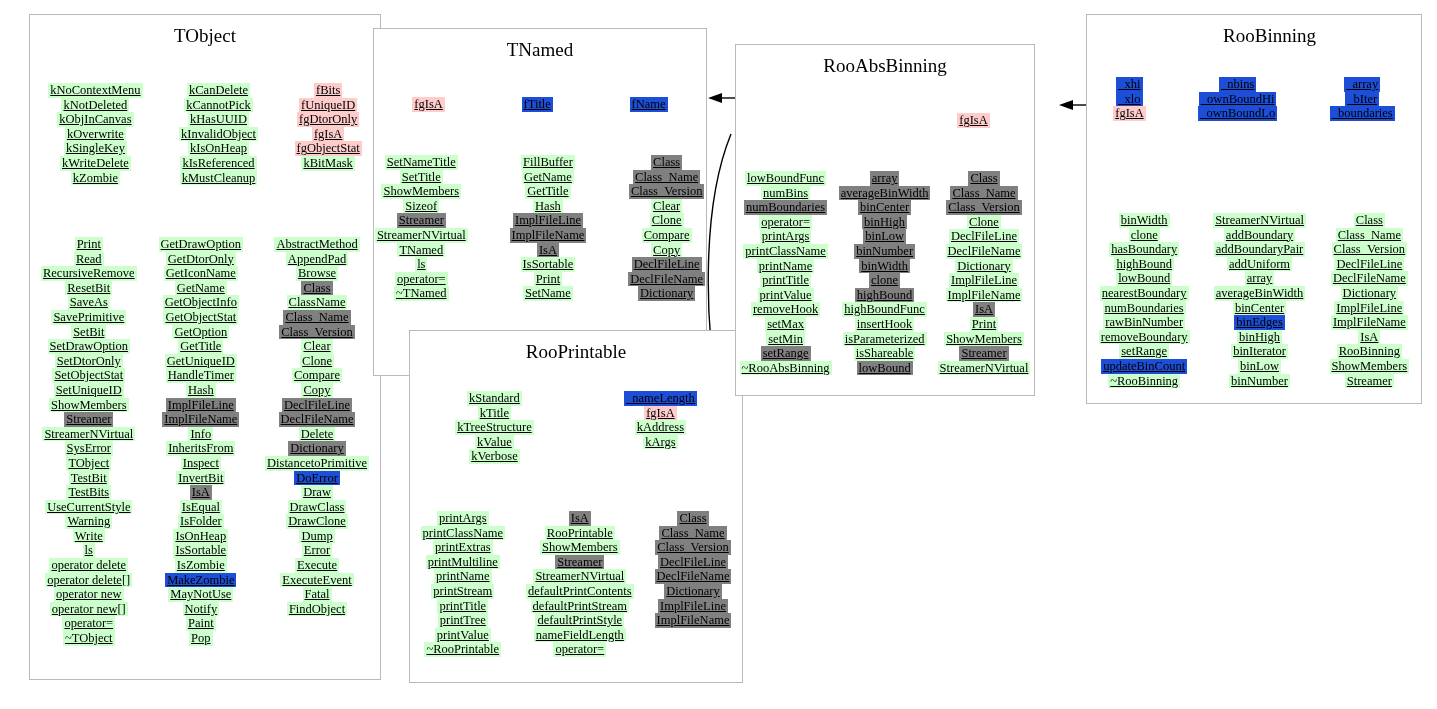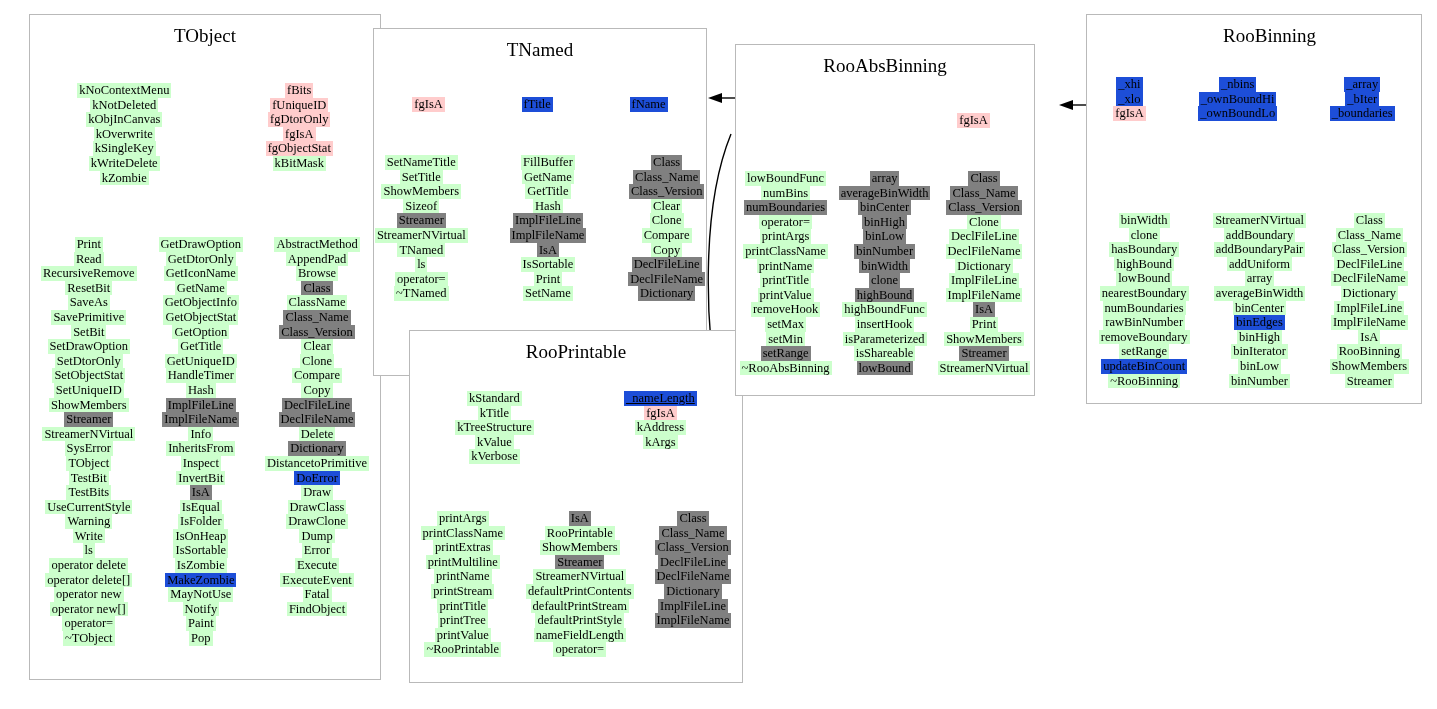--- a/index.html
+++ b/index.html
@@ -22,20 +22,21 @@
     white-space:nowrap;
   }
   .section{
     position:absolute;
     left:0;right:0;
   }
   .cols{
     display:flex;
     justify-content:space-around;
     align-items:flex-start;
+    text-decoration:underline;
   }
   .col{
     display:flex;
     flex-direction:column;
     align-items:center;
   }
   .member{
     font-size:12.5px;
     line-height:14.6px;
     white-space:nowrap;
@@ -84,20 +85,29 @@
   <div class="box-title">TObject</div>
   <div class="section cols" style="top:68px;">
       <div class="col">
         <div class="member m-green">kNoContextMenu</div>
         <div class="member m-green">kNotDeleted</div>
         <div class="member m-green">kObjInCanvas</div>
         <div class="member m-green">kOverwrite</div>
         <div class="member m-green">kSingleKey</div>
         <div class="member m-green">kWriteDelete</div>
         <div class="member m-green">kZombie</div>
+      </div>
+      <div class="col">
+        <div class="member m-green">kCanDelete</div>
+        <div class="member m-green">kCannotPick</div>
+        <div class="member m-green">kHasUUID</div>
+        <div class="member m-green">kInvalidObject</div>
+        <div class="member m-green">kIsOnHeap</div>
+        <div class="member m-green">kIsReferenced</div>
+        <div class="member m-green">kMustCleanup</div>
       </div>
       <div class="col">
         <div class="member m-pink">fBits</div>
         <div class="member m-pink">fUniqueID</div>
         <div class="member m-pink">fgDtorOnly</div>
         <div class="member m-pink">fgIsA</div>
         <div class="member m-pink">fgObjectStat</div>
         <div class="member m-green">kBitMask</div>
       </div>
     </div>

